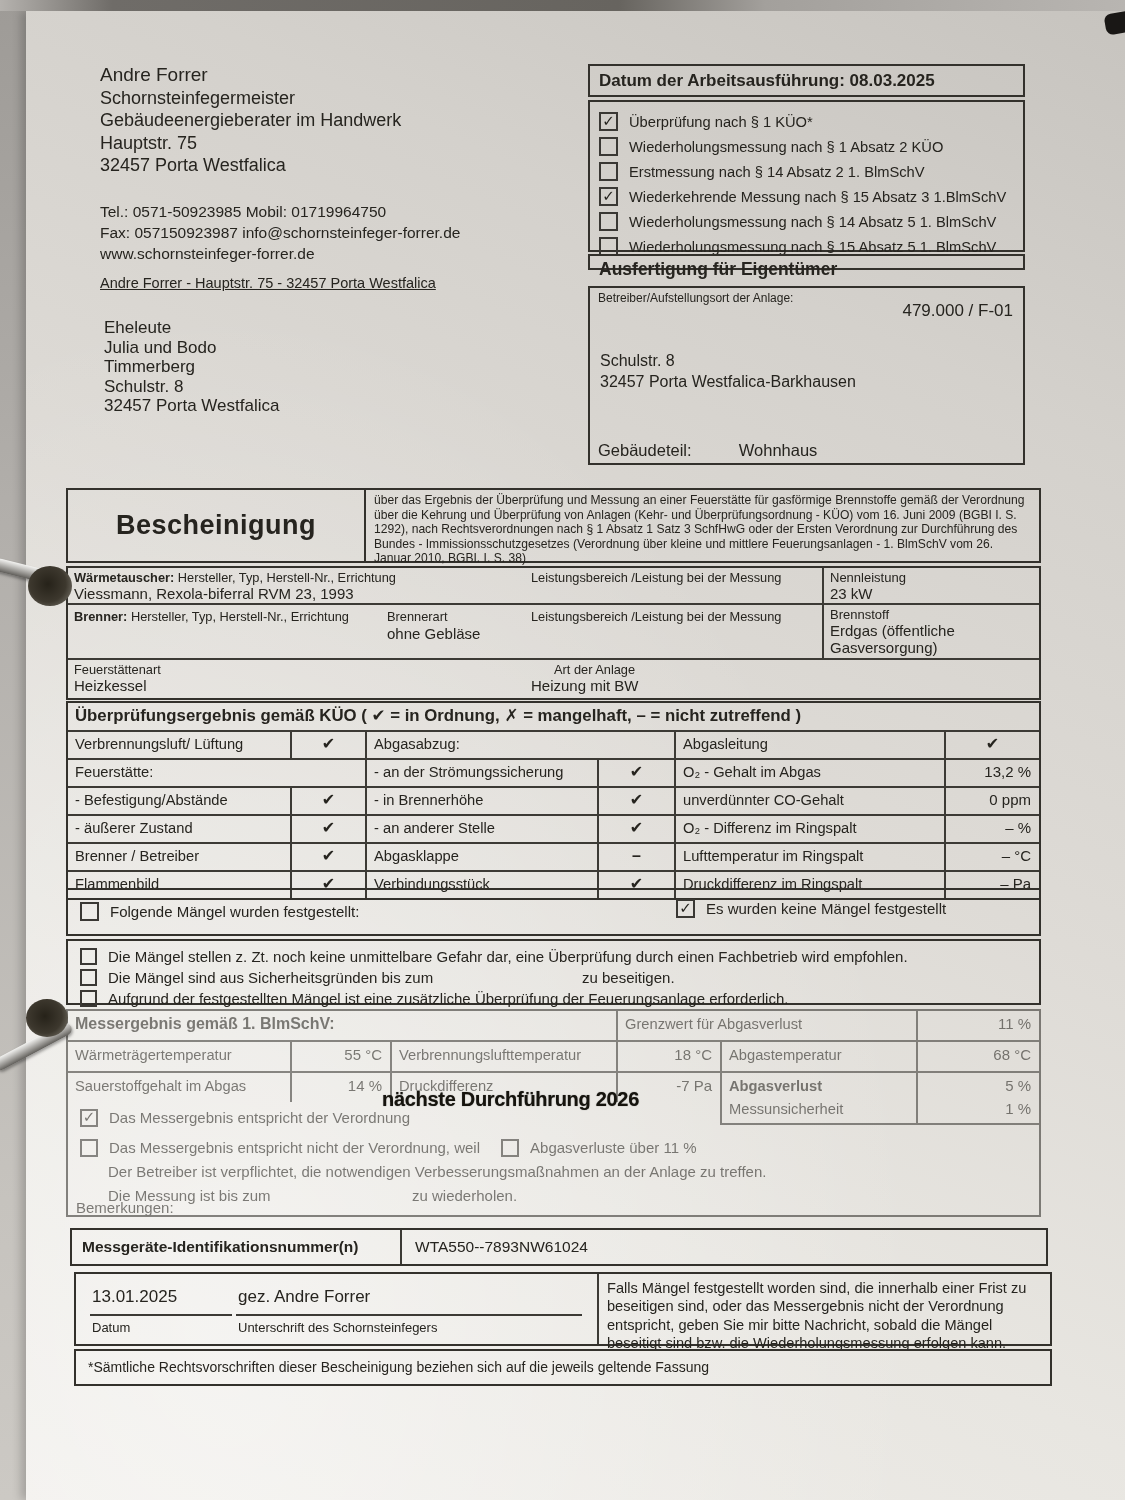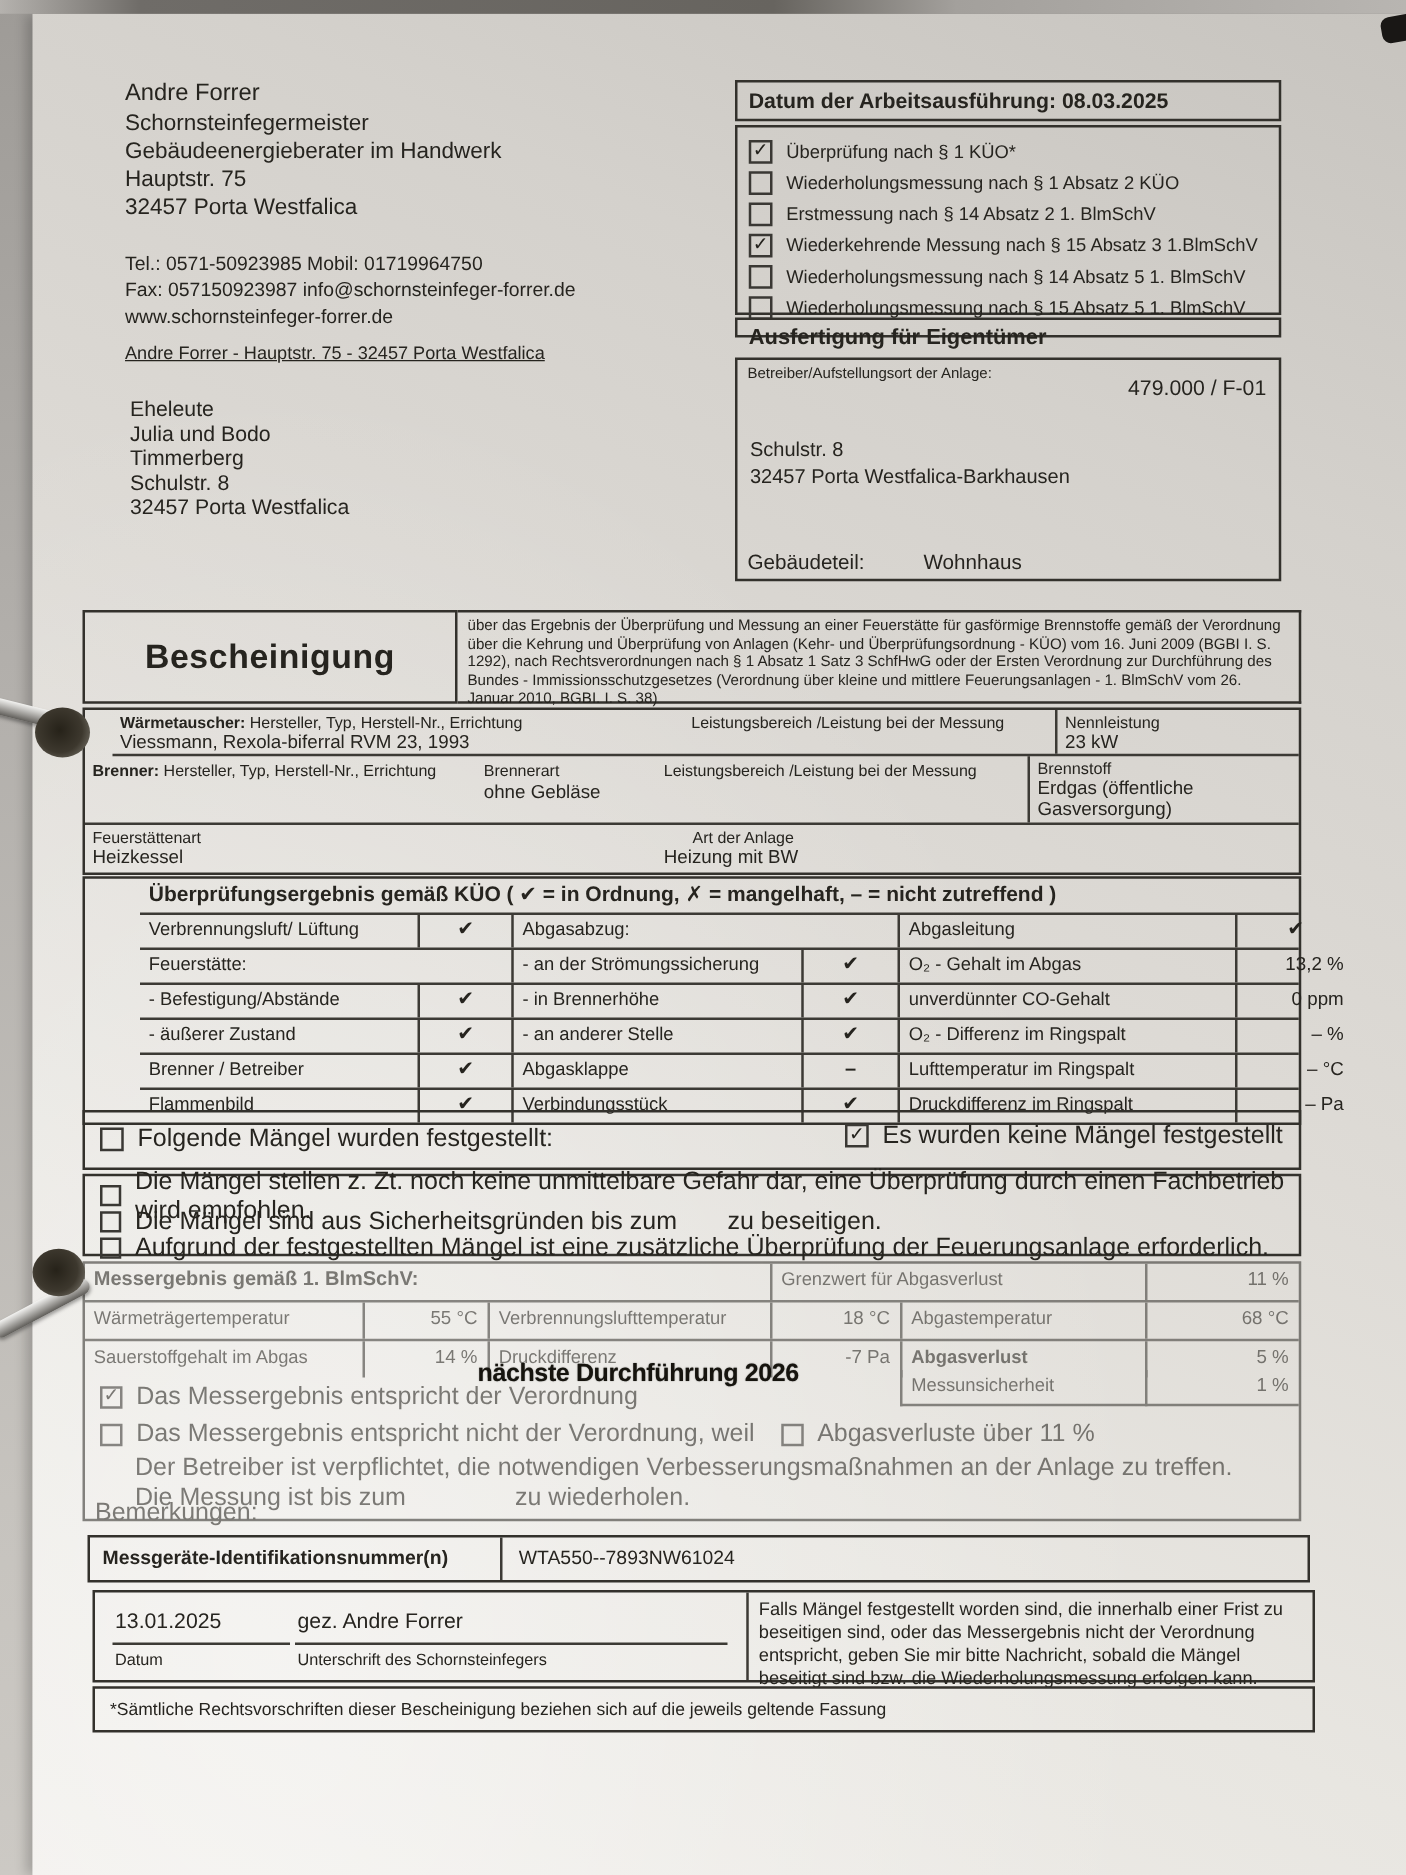--- a/index.html
+++ b/index.html
@@ -66,21 +66,21 @@
   .faded{opacity:.58;}
   .blm-head{display:grid;grid-template-columns:548px 300px 123px;height:29px;border-bottom:2px solid #3c3a35;}
   .blm-head>div{border-left:2px solid #3c3a35;overflow:hidden;}
   .blm-head>div:first-child{border-left:none;}
   .blm-row{display:grid;grid-template-columns:222px 100px 226px 104px 196px 123px;height:29px;border-bottom:2px solid #3c3a35;}
   .blm-row>div{border-left:2px solid #3c3a35;overflow:hidden;}
   .blm-row>div:first-child{border-left:none;}
   .bc{font-size:14.7px;line-height:26px;padding-left:7px;white-space:nowrap;}
   .bv{font-size:15px;text-align:right;line-height:26px;padding-right:8px;white-space:nowrap;}
   .bt{font-size:16px;font-weight:700;line-height:26px;padding-left:7px;}
-  .smalltxt{font-size:20px;}
+  .smalltxt{font-size:15px;}
   .stamp{position:absolute;left:382px;top:1088px;z-index:4;font-size:20px;font-weight:700;
     letter-spacing:-.3px;color:#16140e;text-shadow:0 0 1px rgba(0,0,0,.55);white-space:nowrap;}
 
   
   .dev{display:flex;}
   .dev-l{width:330px;border-right:2px solid #3c3a35;font-size:15.5px;font-weight:700;line-height:33px;padding-left:10px;box-sizing:border-box;}
   .dev-v{font-size:15.5px;line-height:33px;padding-left:13px;}
   .sig-date{font-size:17px;}
   .sig-lab{font-size:13px;}
   .sig-note{font-size:14.6px;line-height:18.3px;}
@@ -176,21 +176,21 @@
     <div class="abs" style="left:66px;top:488px;width:975px;height:75px;display:flex;">
       <div class="bxh certcell" style="width:300px;flex:0 0 auto;">
         <span class="certtitle">Bescheinigung</span>
       </div>
       <div class="bxh legal" style="flex:1;border-left:none;padding:3px 8px;">
         <span>über das Ergebnis der Überprüfung und Messung an einer Feuerstätte für gasförmige Brennstoffe gemäß der Verordnung über die Kehrung und Überprüfung von Anlagen (Kehr- und Überprüfungsordnung - KÜO) vom 16. Juni 2009 (BGBI I. S. 1292), nach Rechtsverordnungen nach § 1 Absatz 1 Satz 3 SchfHwG oder der Ersten Verordnung zur Durchführung des Bundes - Immissionsschutzgesetzes (Verordnung über kleine und mittlere Feuerungsanlagen - 1. BlmSchV vom 26. Januar 2010, BGBI. I. S. 38)</span>
       </div>
     </div>
 
     <div class="abs bxh" style="left:66px;top:566px;width:975px;height:134px;">
-      <div style="position:relative;height:37px;border-bottom:2px solid #3c3a35;box-sizing:border-box;margin-left:22px;">
+      <div style="position:relative;height:37px;border-bottom:2px solid #3c3a35;box-sizing:border-box;">
         <div class="abs app-sub" style="left:6px;top:2px;">
           <span class="b">Wärmetauscher:</span><span> Hersteller, Typ, Herstell-Nr., Errichtung</span>
         </div>
         <div class="abs app-val" style="left:6px;top:17px;">Viessmann, Rexola-biferral RVM 23, 1993</div>
         <div class="abs app-sub nw" style="left:463px;top:2px;">Leistungsbereich /Leistung bei der Messung</div>
         <div class="abs" style="left:754px;top:0;bottom:0;border-left:2px solid #3c3a35;"></div>
         <div class="abs app-small" style="left:762px;top:2px;">Nennleistung</div>
         <div class="abs app-val" style="left:762px;top:17px;">23 kW</div>
       </div>
       <div style="position:relative;height:55px;border-bottom:2px solid #3c3a35;box-sizing:border-box;">
@@ -206,21 +206,21 @@
         <div class="abs app-val" style="left:762px;top:34px;">Gasversorgung)</div>
       </div>
       <div style="position:relative;height:38px;">
         <div class="abs app-sub" style="left:6px;top:2px;">Feuerstättenart</div>
         <div class="abs app-val" style="left:6px;top:17px;">Heizkessel</div>
         <div class="abs app-sub" style="left:463px;top:2px;margin-left:23px;">Art der Anlage</div>
         <div class="abs app-val" style="left:463px;top:17px;">Heizung mit BW</div>
       </div>
     </div>
 
-    <div class="abs bxh" style="left:66px;top:701px;width:975px;padding-left:44px;">
+    <div class="abs bxh" style="left:66px;top:701px;width:975px;">
       <div class="kuo-title b">Überprüfungsergebnis gemäß KÜO ( ✔ = in Ordnung, ✗ = mangelhaft, – = nicht zutreffend )</div>
       <div class="kuo-row">
         <div class="kc">Verbrennungsluft/ Lüftung</div>
         <div class="km">✔</div>
         <div class="kc sp2">Abgasabzug:</div>
         <div class="kc">Abgasleitung</div>
         <div class="kv ctr">✔</div>
       </div>
       <div class="kuo-row">
         <div class="kc sp2">Feuerstätte:</div>

